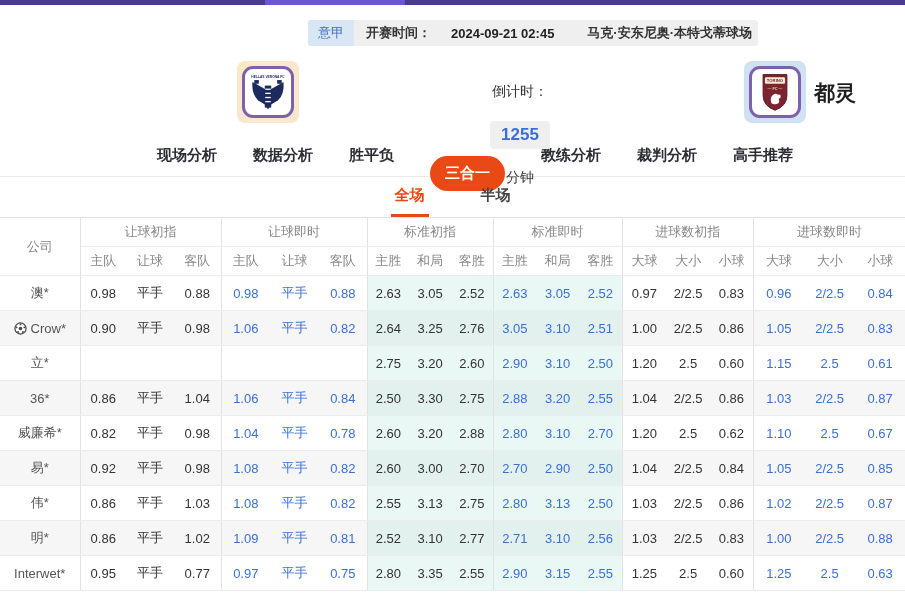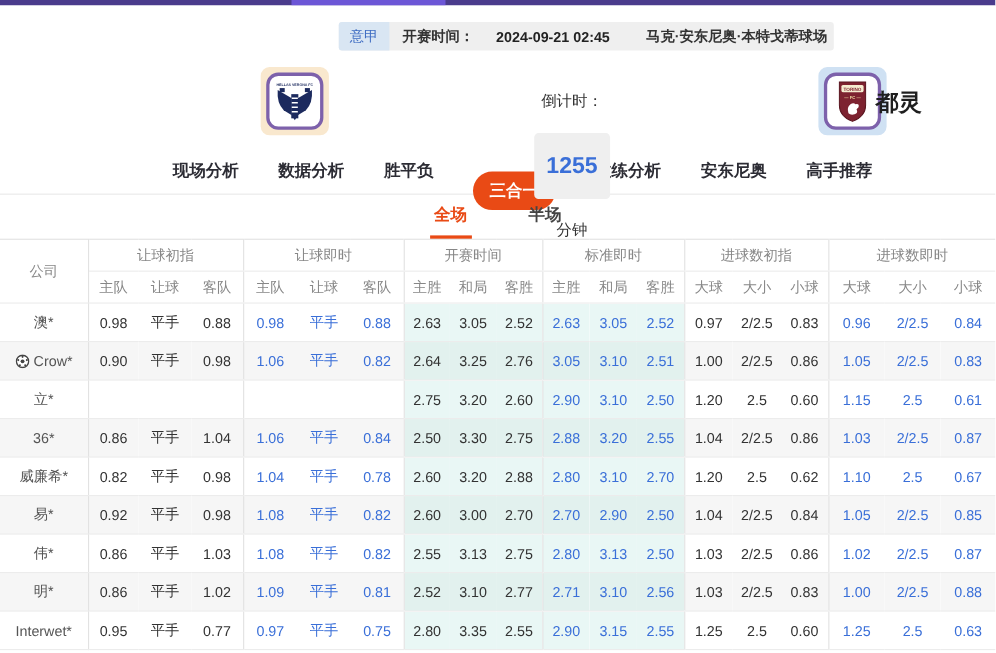--- a/index.html
+++ b/index.html
@@ -23,40 +23,40 @@
   .league-badge {
     height:26px; display:flex; align-items:center; padding:0 10px;
     background:#d9e6f3; color:#3e6cc2; font-weight:normal;
     border-radius:3px 0 0 3px; margin-right:12px;
   }
   .kick-time { color:#222; margin-left:20px; }
   .venue { margin-left:33px; }
 
   .team-name { position:absolute; top:74px; font-size:21px; font-weight:bold; color:#1e1e1e; white-space:nowrap; }
   .home-name { left:113px; }
-  .away-name { left:796px; }
+  .away-name { left:814px; }
 
   .logo-box {
     position:absolute; top:56px; width:62px; height:62px; border-radius:8px;
     display:flex; align-items:center; justify-content:center;
   }
   .home-logo { left:237px; background:#f9e8ce; }
   .away-logo { left:744px; background:#cfe1f3; }
   .logo-inner {
     width:52px; height:52px; background:#fff; border:3px solid #7d61ab;
     border-radius:11px; display:flex; align-items:center; justify-content:center;
   }
 
   .countdown {
     position:absolute; left:520px; top:78px; transform:translateX(-50%);
     display:flex; align-items:center; gap:20px; font-size:14px; color:#333; white-space:nowrap;flex-direction:column;
   }
   .countdown .value {
-    font-size:21px; font-weight:bold; color:var(--live,#2257c5);
-    background:#efefef; border-radius:4px; padding:18px 11px;
+    font-size:17px; font-weight:bold; color:var(--live,#2257c5);
+    background:#efefef; border-radius:4px; padding:4px 11px;
   }
 
   
   .nav {
     height:42px; display:flex; align-items:center; justify-content:center; gap:36px;
     border-bottom:1px solid #e8e8e8; font-size:15px; font-weight:bold; color:#2c2c34;padding-left:45px;
   }
   .nav-item { cursor:pointer; white-space:nowrap; }
   .nav-item.active {
     background:var(--accent,#e94a15); color:#fff; border-radius:18px; padding:8px 15px;margin-top:35px;
@@ -138,21 +138,21 @@
 
   <div class="team-name away-name">都灵</div>
 </div>
 
 <div class="nav">
     <div class="nav-item">现场分析</div>
     <div class="nav-item">数据分析</div>
     <div class="nav-item">胜平负</div>
     <div class="nav-item active">三合一</div>
     <div class="nav-item">教练分析</div>
-    <div class="nav-item">安东尼奥</div>
+    <div class="nav-item">裁判分析</div>
     <div class="nav-item">高手推荐</div>
   </div>
 
 <div class="subtabs">
     <div class="subtab active">全场</div>
     <div class="subtab">半场</div>
   </div>
 
 <table class="odds">
   <colgroup>
@@ -174,21 +174,21 @@
       <col style="width:43px">
     <col style="width:51px">
       <col style="width:51px">
       <col style="width:50px">
   </colgroup>
   <thead>
       <tr>
         <th rowspan="2" class="company">公司</th>
         <th colspan="3" class="group-start">让球初指</th>
         <th colspan="3" class="group-start">让球即时</th>
-        <th colspan="3" class="group-start">开赛时间</th>
+        <th colspan="3" class="group-start">标准初指</th>
         <th colspan="3" class="group-start">标准即时</th>
         <th colspan="3" class="group-start">进球数初指</th>
         <th colspan="3" class="group-start">进球数即时</th>
       </tr>
       <tr>
         <th class="group-start">主队</th>
         <th>让球</th>
         <th>客队</th>
         <th class="group-start">主队</th>
         <th>让球</th>

